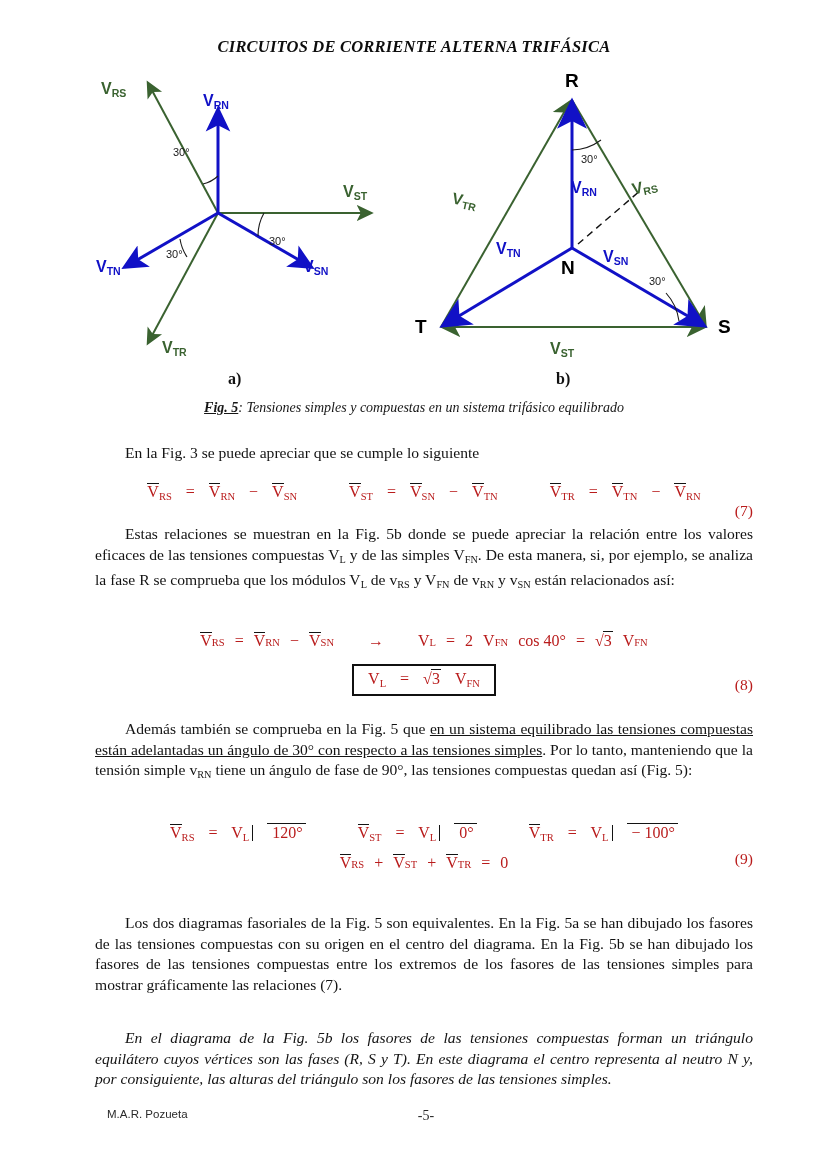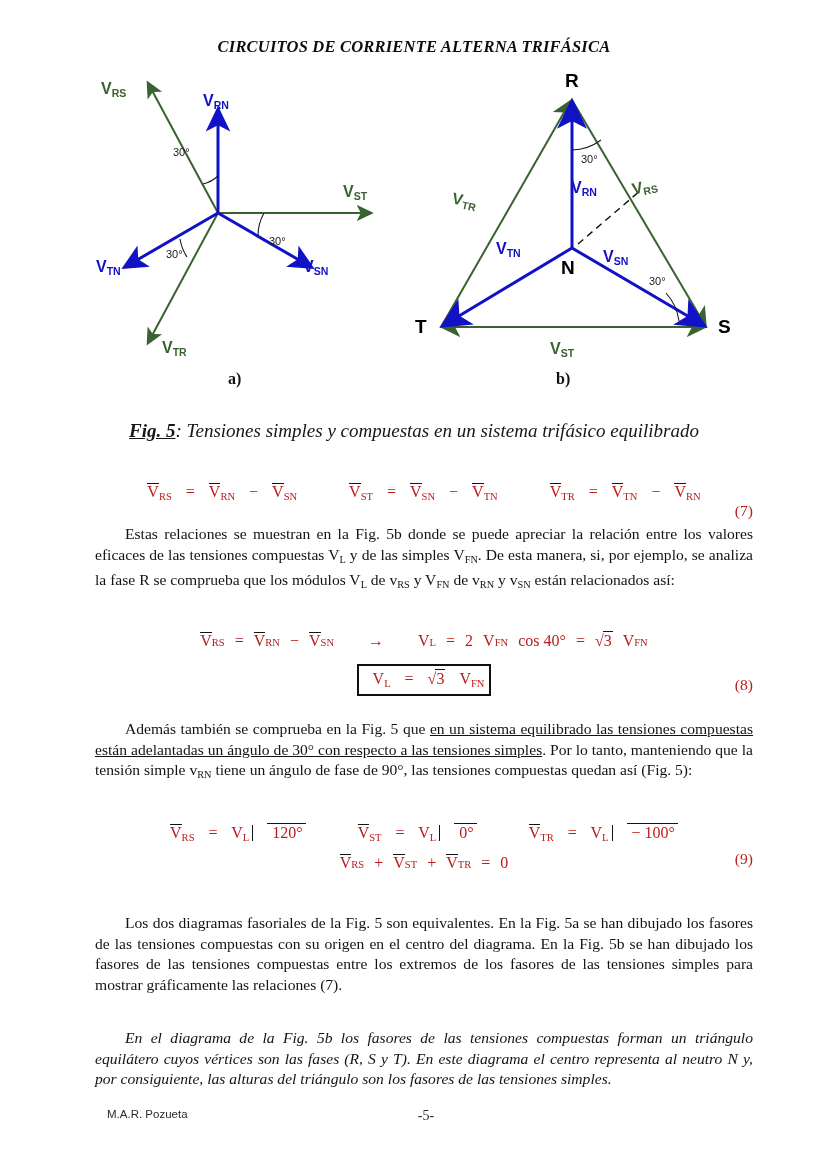--- a/index.html
+++ b/index.html
@@ -57,24 +57,23 @@
   }
   #fig-label-a { left: 228px; top: 308px; }
   #fig-label-b { left: 556px; top: 308px; }
 
   .fig-caption {
     position: absolute;
     top: 400px;
     left: 0;
     width: 828px;
     text-align: center;
-    font-size: 19px;
+    font-size: 14px;
     font-style: italic;
     color: #161616;
-    margin-top: 20px;
   }
   .fig-caption .fignum {
     font-weight: bold;
     text-decoration: underline;
     font-style: italic;
   }
 
   
   .body-text {
     position: absolute;
@@ -146,21 +145,21 @@
     white-space: nowrap;
   }
   .sqrt > .rad { margin-right: -1px; }
   .sqrt > .num {
     border-top: 1.2px solid #131313;
     padding: 0 1px 0 1px;
   }
   .boxed {
     display: inline-block;
     border: 2.1px solid #101010;
-    padding: 4px 5px 5px 14px;
+    padding: 4px 14px 5px 14px;
   }
   .gap-sm { display: inline-block; width: 10px; }
   .gap-md { display: inline-block; width: 34px; }
   .gap-lg { display: inline-block; width: 52px; }
 
   #eq-7 { top: 483px; }
   #eq-8 { top: 632px; }
   #eq-8 .eq-num { top: 44px; }
   #eq-9 { top: 823px; }
   #eq-9 .eq-num { top: 27px; }
@@ -295,20 +294,21 @@
     </div>
 
     <div class="fig-label" id="fig-label-a">a)</div>
     <div class="fig-label" id="fig-label-b">b)</div>
   </div>
 
   <div class="fig-caption">
     <span class="fignum">Fig. 5</span><span>: Tensiones simples y compuestas en un sistema trifásico equilibrado</span>
   </div>
 
+  <div class="body-text indent" id="para-1">En la Fig. 3 se puede apreciar que se cumple lo siguiente</div>
 
   <div class="eq-block" id="eq-7">
     <div class="eq-row">
       <span>
         <span class="ovl"><span>V</span></span><sub>RS</sub>
         <span class="gap-sm"></span><span>=</span><span class="gap-sm"></span>
         <span class="ovl"><span>V</span></span><sub>RN</sub>
         <span class="gap-sm"></span><span>−</span><span class="gap-sm"></span>
         <span class="ovl"><span>V</span></span><sub>SN</sub>
       </span>

